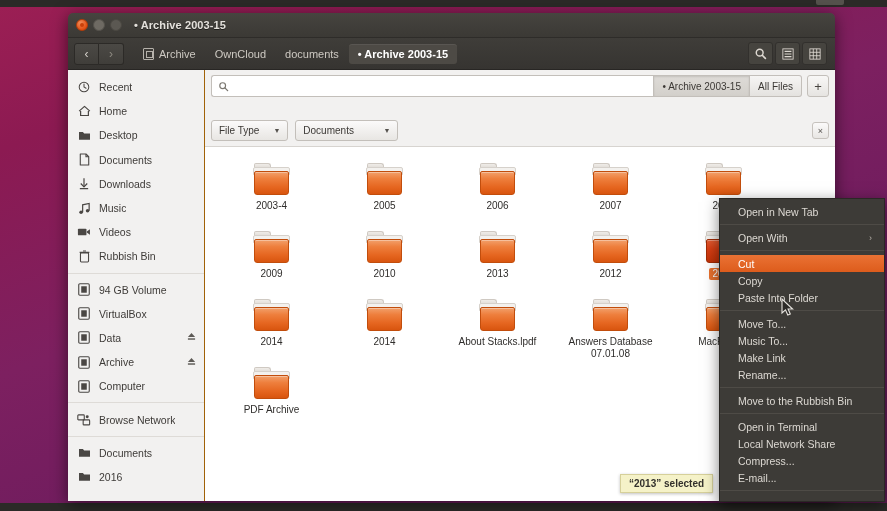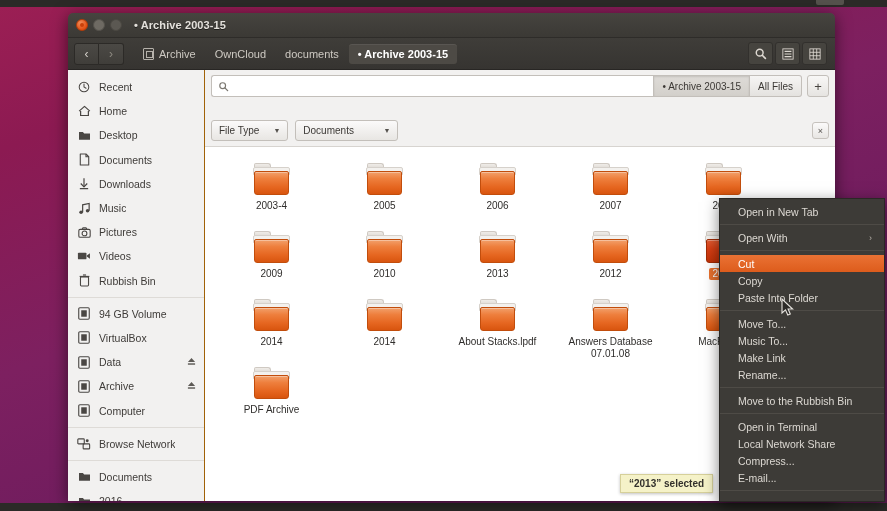--- a/index.html
+++ b/index.html
@@ -344,30 +344,20 @@
             <svg width="13" height="13" viewBox="0 0 14 14">
               <path d="M5 11 L5 3 L12 1.6 L12 9.4" fill="none" stroke="#4a4744" stroke-width="1.3"></path>
               <circle cx="3.3" cy="11.1" r="1.9" fill="#4a4744"></circle>
               <circle cx="10.3" cy="9.5" r="1.9" fill="#4a4744"></circle>
             </svg>
           </span>
           <span class="lbl">Music</span>
         </div>
         <div class="side-item">
           <span class="side-ico">
-            <svg width="13" height="11" viewBox="0 0 14 12">
-              <rect x="0.8" y="2.6" width="12.4" height="8.6" rx="1.4" fill="none" stroke="#4a4744" stroke-width="1.2"></rect>
-              <path d="M4.4 2.6 L5.4 0.9 L8.6 0.9 L9.6 2.6" fill="none" stroke="#4a4744" stroke-width="1.2"></path>
-              <circle cx="7" cy="7" r="2.6" fill="none" stroke="#4a4744" stroke-width="1.2"></circle>
-            </svg>
-          </span>
-          <span class="lbl">Pictures</span>
-        </div>
-        <div class="side-item">
-          <span class="side-ico">
             <svg width="14" height="10" viewBox="0 0 15 11">
               <rect x="0.8" y="1.8" width="9.4" height="7.4" rx="1" fill="#4a4744"></rect>
               <path d="M10.6 5 L14 2.6 L14 8.4 L10.6 6 Z" fill="#4a4744"></path>
             </svg>
           </span>
           <span class="lbl">Videos</span>
         </div>
         <div class="side-item">
           <span class="side-ico">
             <svg width="11" height="13" viewBox="0 0 12 14">

